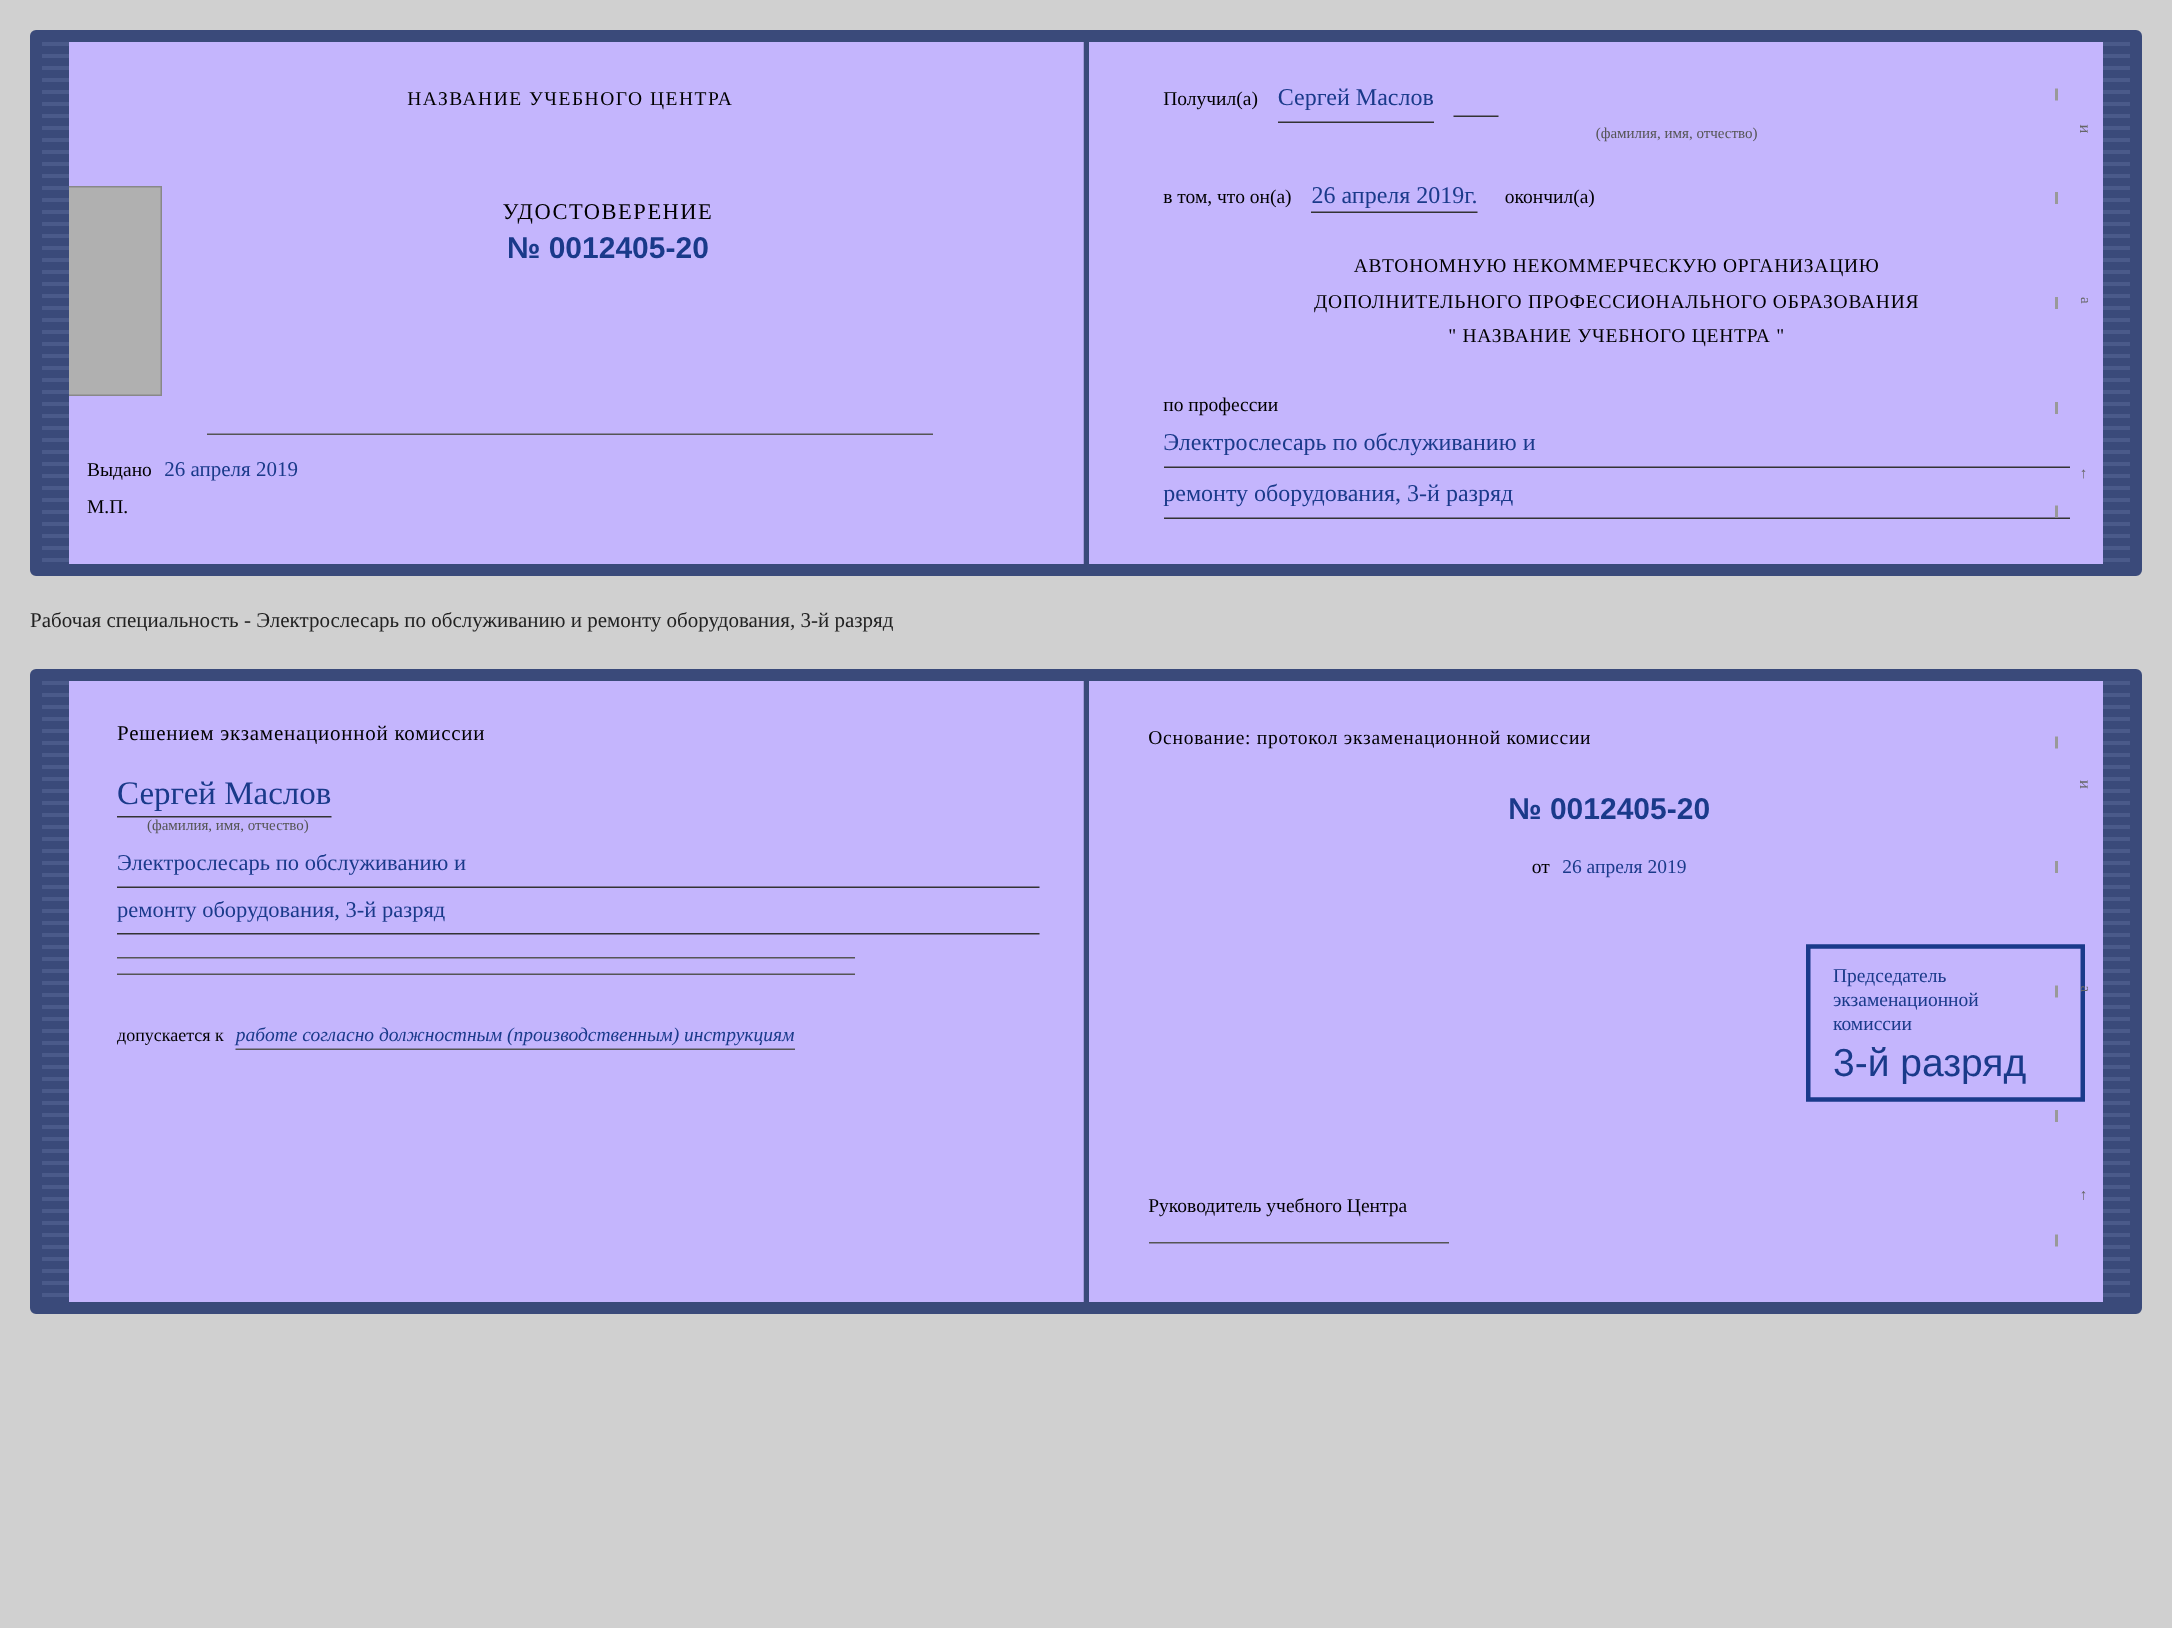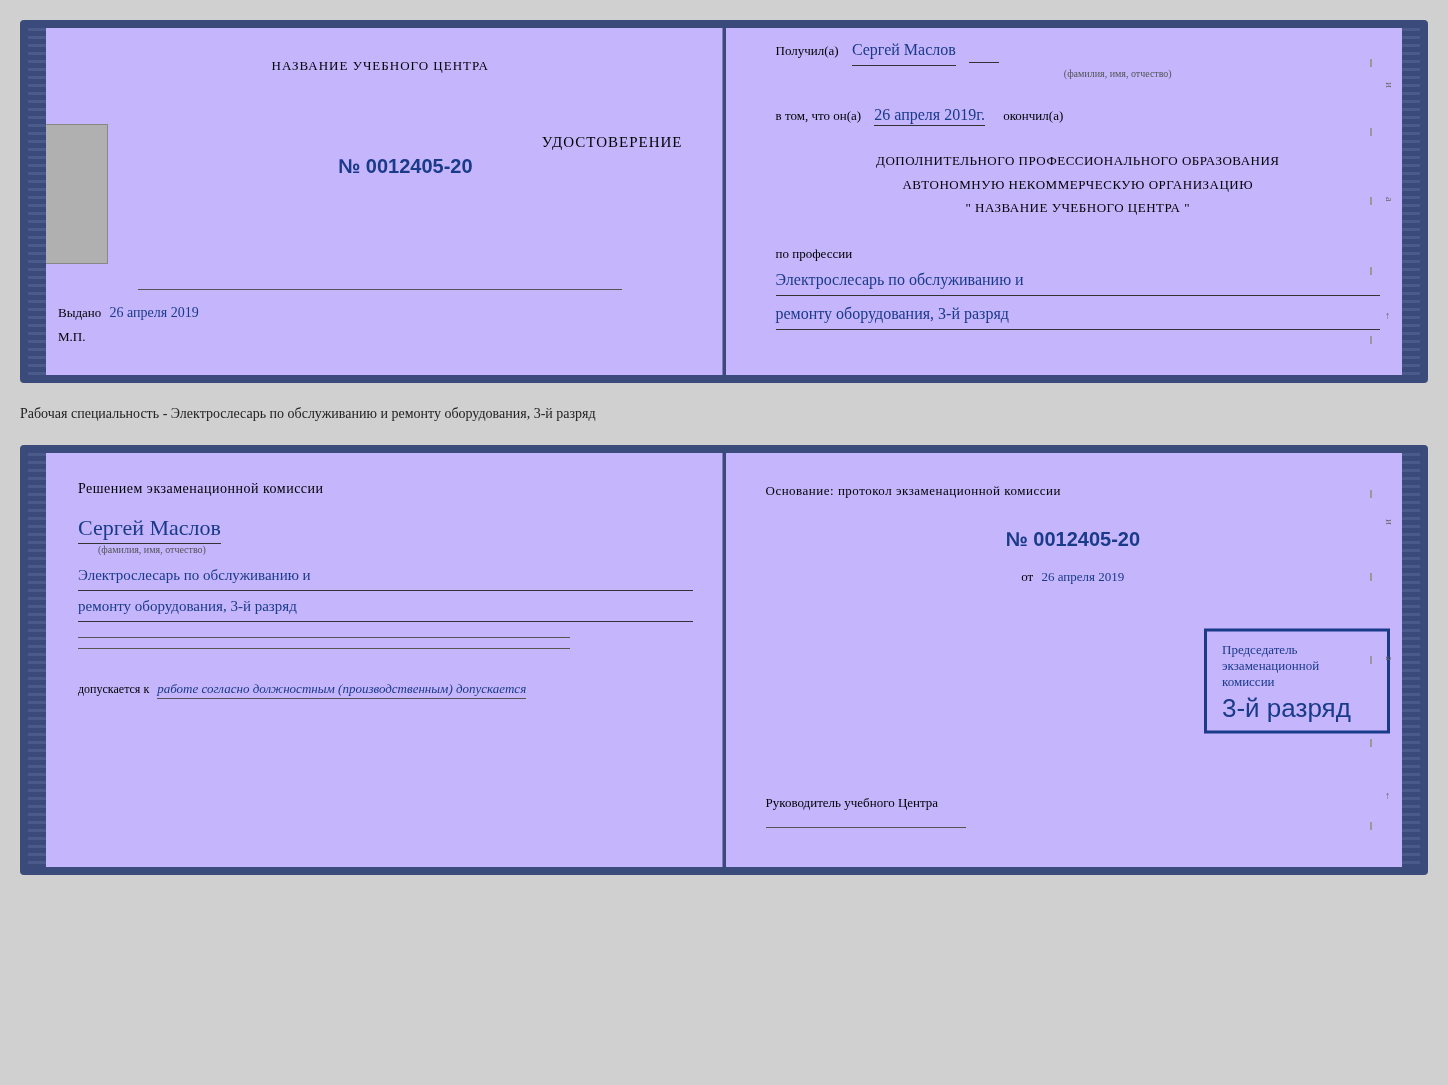--- a/index.html
+++ b/index.html
@@ -45,21 +45,21 @@
       border-right: 3px solid #3a4a7a;
       position: relative;
       display: flex;
       flex-direction: column;
       align-items: center;
     }
 
     
     .doc-right {
       flex: 1;
-      padding: 9px 40px 25px 50px;
+      padding: 25px 40px 25px 50px;
       position: relative;
       display: flex;
       flex-direction: column;
       gap: 12px;
     }
 
     
     .spine-left {
       position: absolute;
       left: 0; top: 0; bottom: 0;
@@ -86,21 +86,21 @@
     .center-title {
       text-align: center;
       font-size: 13px;
       letter-spacing: 1px;
       text-transform: uppercase;
       font-weight: normal;
       margin-bottom: 20px;
     }
 
     .udostoverenie-title {
-      text-align: right;
+      text-align: center;
       font-size: 15px;
       letter-spacing: 1px;
       text-transform: uppercase;
       font-weight: normal;
       margin-top: 30px;
     }
 
     .number-text {
       text-align: center;
       font-size: 20px;
@@ -315,22 +315,22 @@
           </div>
       </div>
 
       <div class="right-row" style="margin-top:8px;">
         <span>в том, что он(а)</span>
         <span class="handwritten" style="margin-left:10px; border-bottom:1px solid #333; padding-bottom:2px;">26 апреля 2019г.</span>
         <span style="margin-left:15px;">окончил(а)</span>
       </div>
 
       <div class="right-center-block" style="margin-top:10px;">
+        <div>АВТОНОМНУЮ НЕКОММЕРЧЕСКУЮ ОРГАНИЗАЦИЮ</div>
         <div>ДОПОЛНИТЕЛЬНОГО ПРОФЕССИОНАЛЬНОГО ОБРАЗОВАНИЯ</div>
-        <div>АВТОНОМНУЮ НЕКОММЕРЧЕСКУЮ ОРГАНИЗАЦИЮ</div>
         <div>" НАЗВАНИЕ УЧЕБНОГО ЦЕНТРА "</div>
       </div>
 
       <div class="profession-block" style="margin-top:15px;">
         <span>по профессии</span>
         <span class="profession-handwritten">Электрослесарь по обслуживанию и</span>
         <span class="profession-handwritten">ремонту оборудования, 3-й разряд</span>
       </div>
 
       <div style="position:absolute; right:18px; top:0; bottom:0; display:flex; flex-direction:column; justify-content:space-around; align-items:center; width:25px;">
@@ -369,21 +369,21 @@
       <div>
         <span class="profession2-handwritten">Электрослесарь по обслуживанию и</span>
         <span class="profession2-handwritten">ремонту оборудования, 3-й разряд</span>
       </div>
 
       <div style="width:80%; border-bottom:1px solid #555; margin:15px 0 5px 0;"></div>
       <div style="width:80%; border-bottom:1px solid #555; margin:10px 0 5px 0;"></div>
 
       <div class="dopuskaetsya">
         <span>допускается к</span>
-        <span class="italic-hand" style="margin-left:5px; border-bottom:1px solid #555; padding-bottom:2px;">работе согласно должностным (производственным) допускается</span>
+        <span class="italic-hand" style="margin-left:5px; border-bottom:1px solid #555; padding-bottom:2px;">работе согласно должностным (производственным) инструкциям</span>
       </div>
     </div>
 
     <div class="doc2-right" style="position:relative;">
       <div class="right2-content">
         <div style="font-size:13px; letter-spacing:0.5px; margin-bottom:15px;">Основание: протокол экзаменационной комиссии</div>
         <div style="text-align:center; font-size:20px; color:#1a3a8a; font-weight:bold; font-family:Arial,sans-serif;">
           <span>№</span>
           <span>0012405-20</span>
         </div>

